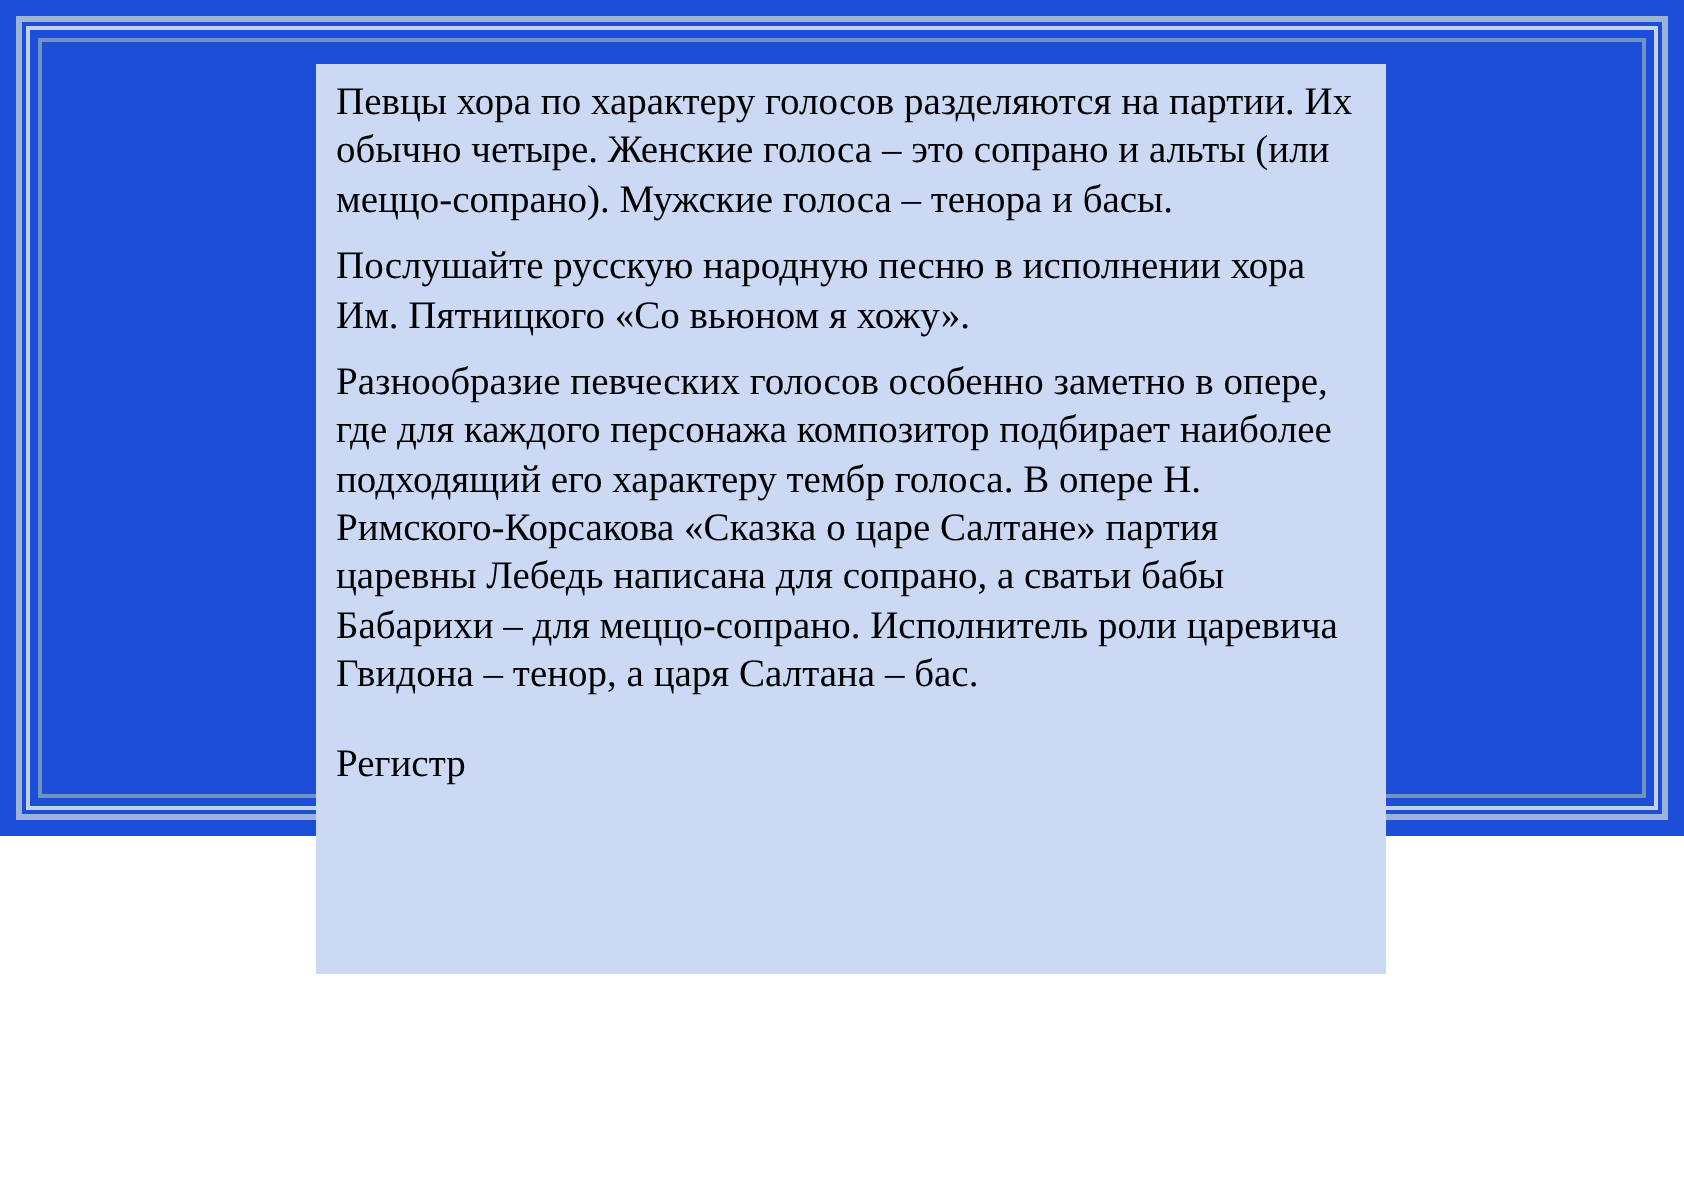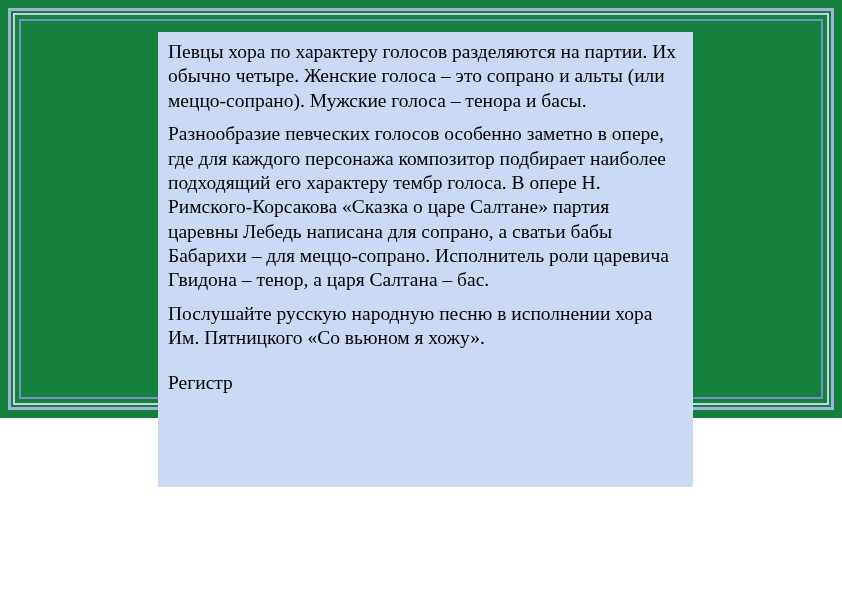--- a/index.html
+++ b/index.html
@@ -11,21 +11,21 @@
     height: 595px;
     background: #ffffff;
     font-family: "Liberation Serif", serif;
     overflow: hidden;
   }
   .slide {
     position: relative;
     width: 842px;
     height: 418px;
     box-sizing: border-box;
-    background: #15803d;
+    background: #1d4ed8;
   }
   
   .frame-outer {
     position: absolute;
     left: 8px;
     top: 8px;
     right: 8px;
     bottom: 8px;
     border: 3px solid #9cb4d8;
     box-sizing: border-box;
@@ -80,18 +80,18 @@
 <body>
 
 <div class="slide">
 
   <div class="frame-outer"></div>
   <div class="frame-mid"></div>
   <div class="frame-inner"></div>
 
   <div class="content-panel">
     <p class="para">Певцы хора по характеру голосов разделяются на партии. Их обычно четыре. Женские голоса – это сопрано и альты (или меццо-сопрано). Мужские голоса – тенора и басы.</p>
+    <p class="para">Послушайте русскую народную песню в исполнении хора Им. Пятницкого «Со вьюном я хожу».</p>
     <p class="para">Разнообразие певческих голосов особенно заметно в опере, где для каждого персонажа композитор подбирает наиболее подходящий его характеру тембр голоса. В опере Н. Римского-Корсакова «Сказка о царе Салтане» партия царевны Лебедь написана для сопрано, а сватьи бабы Бабарихи – для меццо-сопрано. Исполнитель роли царевича Гвидона – тенор, а царя Салтана – бас.</p>
-    <p class="para">Послушайте русскую народную песню в исполнении хора Им. Пятницкого «Со вьюном я хожу».</p>
     <p class="heading">Регистр</p>
   </div>
 
 </div>
 
 </body></html>

